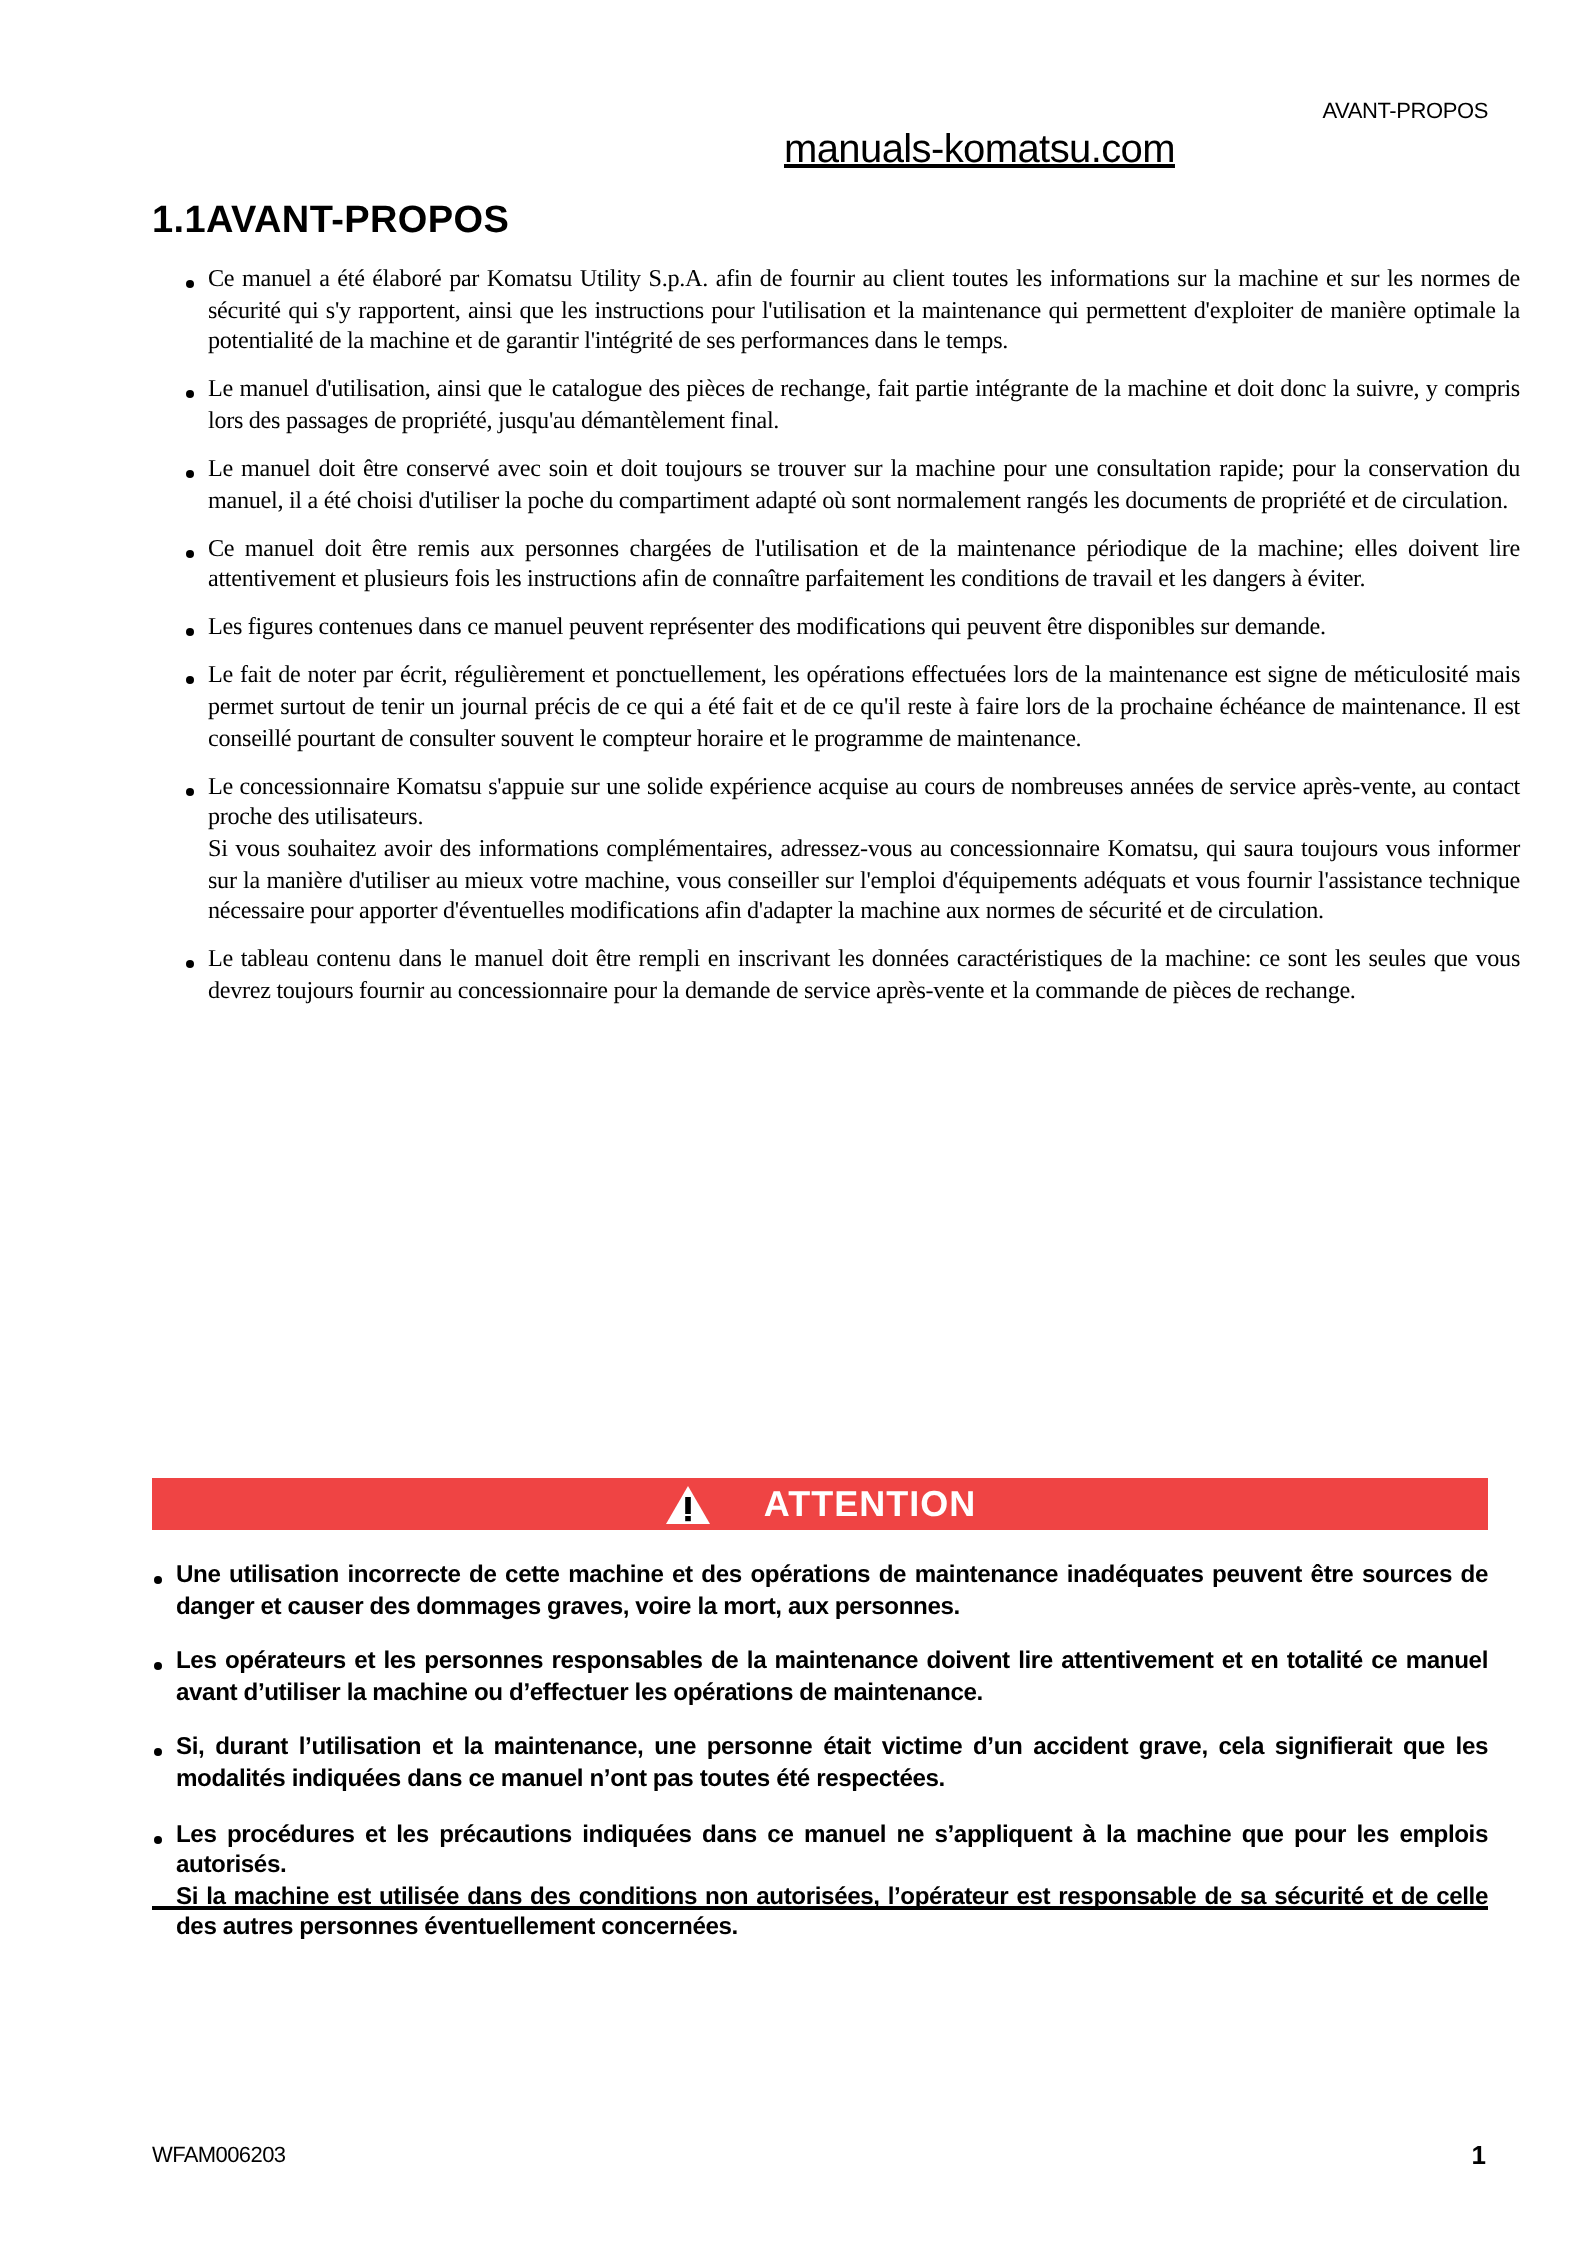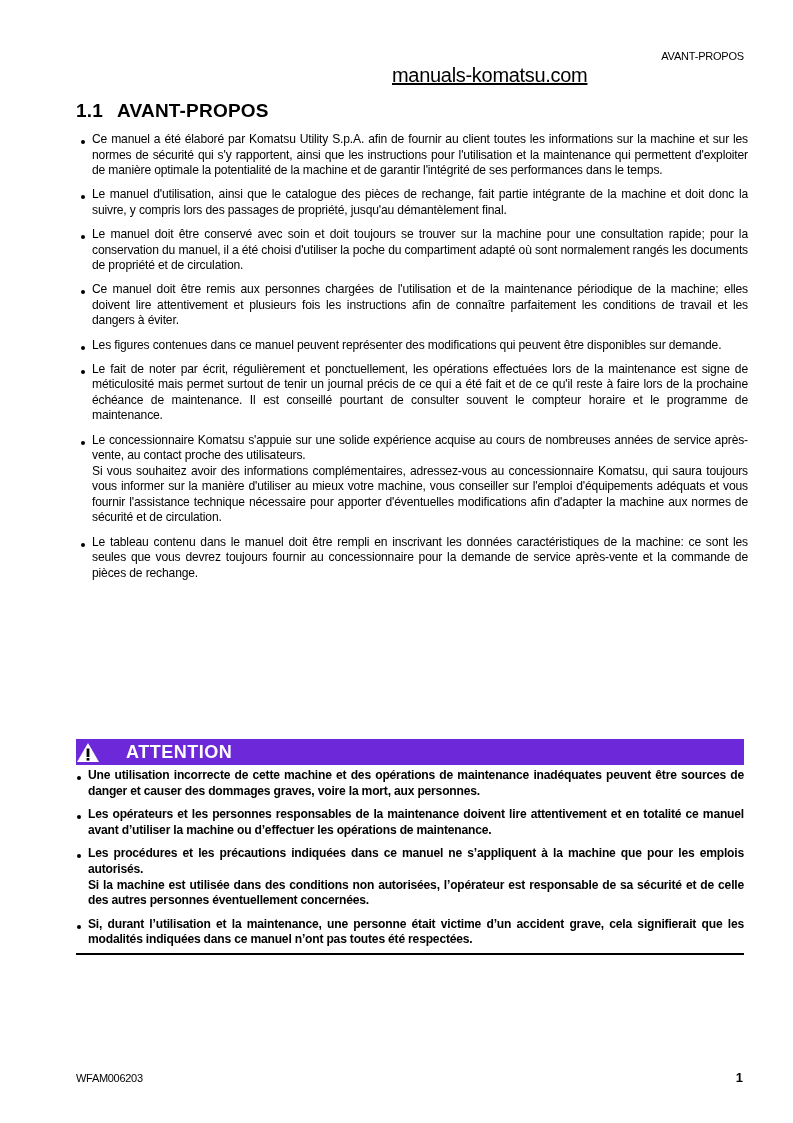--- a/index.html
+++ b/index.html
@@ -13,48 +13,48 @@
     font-size: 11px; letter-spacing: -0.2px;
   }
   .watermark {
     position: absolute; top: 64px; left: 392px;
     font-size: 20px; letter-spacing: -0.3px; text-decoration: underline;
   }
   .section-title {
     position: absolute; top: 100px; left: 76px;
     font-size: 19px; font-weight: bold; letter-spacing: 0.2px;
   }
-  .section-title .num { margin-right: 14px; }
+  .section-title .num { }
   .content {
-    position: absolute; top: 132px; left: 80px; width: 668px;
+    position: absolute; top: 132px; left: 92px; width: 668px; font-family: Liberation Serif, serif;
   }
   ul.bullets { list-style: none; margin: 0; padding: 0; }
   ul.bullets li {
     position: relative; padding-left: 12px;
     font-size: 12.1px; line-height: 15.6px; letter-spacing: -0.15px;
     text-align: justify; margin-bottom: 8.5px;
   }
   ul.bullets li::before {
     content: ""; position: absolute; left: 1px; top: 8px;
     width: 4px; height: 4px; border-radius: 50%; background: #000;
   }
   ul.bullets li p { margin: 0; text-align: justify; }
   .attention-bar {
     position: absolute; top: 739px; left: 76px; width: 668px; height: 26px;
-    background: #6d28d9; color: #fff;
-    display: flex; align-items: center; justify-content: flex-start;
+    background: #ef4444; color: #fff;
+    display: flex; align-items: center; justify-content: center;
     font-size: 18px; font-weight: bold; letter-spacing: 0.5px; gap: 16px;
   }
   .attention-bar svg { margin-right: 10px; }
   .attention-content {
     position: absolute; top: 768px; left: 76px; width: 668px;
   }
   .attention-content ul.bullets li {
     font-weight: bold; font-size: 12.1px; line-height: 15.6px;
-    letter-spacing: -0.2px; margin-bottom: 8px;
+    letter-spacing: -0.2px; margin-bottom: 8px; margin-top: 12px;
   }
   .bottom-rule {
     position: absolute; top: 953px; left: 76px; width: 668px; height: 2px;
     background: #000;
   }
   .footer-code {
     position: absolute; top: 1072px; left: 76px; font-size: 11px; letter-spacing: -0.3px; text-align: center;
   }
   .page-number {
     position: absolute; top: 1070px; right: 50px; font-size: 13px; font-weight: bold;
@@ -111,25 +111,25 @@
 
 <div class="attention-content">
   <ul class="bullets">
     <li>
       <p>Une utilisation incorrecte de cette machine et des opérations de maintenance inadéquates peuvent être sources de danger et causer des dommages graves, voire la mort, aux personnes.</p>
     </li>
     <li>
       <p>Les opérateurs et les personnes responsables de la maintenance doivent lire attentivement et en totalité ce manuel avant d’utiliser la machine ou d’effectuer les opérations de maintenance.</p>
     </li>
     <li>
+      <p>Si, durant l’utilisation et la maintenance, une personne était victime d’un accident grave, cela signifierait que les modalités indiquées dans ce manuel n’ont pas toutes été respectées.</p>
+    </li>
+    <li>
       <p>Les procédures et les précautions indiquées dans ce manuel ne s’appliquent à la machine que pour les emplois autorisés.</p>
       <p>Si la machine est utilisée dans des conditions non autorisées, l’opérateur est responsable de sa sécurité et de celle des autres personnes éventuellement concernées.</p>
-    </li>
-    <li>
-      <p>Si, durant l’utilisation et la maintenance, une personne était victime d’un accident grave, cela signifierait que les modalités indiquées dans ce manuel n’ont pas toutes été respectées.</p>
     </li>
   </ul>
 </div>
 
 <div class="bottom-rule"></div>
 
 <div class="footer-code">WFAM006203</div>
 <div class="page-number">1</div>
 
 </body></html>

